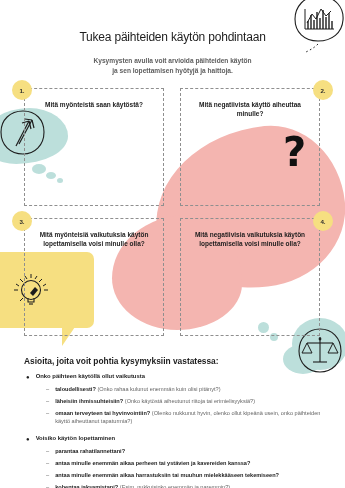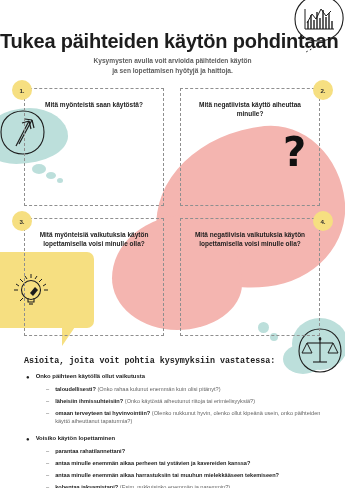--- a/index.html
+++ b/index.html
@@ -45,22 +45,22 @@
   }
   .bubble-yellow-tail{
     position:absolute;left:62px;top:324px;width:0;height:0;
     border-left:15px solid #f6df81;
     border-right:0 solid transparent;
     border-bottom:22px solid transparent;
   }
 
   
   .title{
-    position:absolute;left:0;right:0;top:30px;
-    font-size:20px;font-weight:bold;letter-spacing:-0.2px;color:#1d1d1d;
+    position:absolute;left:0;right:0;top:30px;text-align:center;
+    font-size:12px;font-weight:normal;letter-spacing:-0.2px;color:#1d1d1d;
   }
   .subtitle{
     position:absolute;left:0;right:0;top:56px;text-align:center;
     font-size:6.6px;line-height:1.55;color:#5d5d5d;font-weight:bold;
   }
 
   
   .circ-icon{position:absolute;}
 
   
@@ -93,21 +93,21 @@
   .b4{left:313px;top:211px;}
 
   .qmark{
     position:absolute;left:283px;top:132px;
     font-size:40px;font-weight:bold;color:#111;
     font-family:"DejaVu Sans",sans-serif;line-height:1;
   }
 
   
   .list-wrap{position:absolute;left:24px;top:356px;width:300px;}
-  .list-title{font-size:8.4px;font-weight:bold;color:#1d1d1d;margin-bottom:7px;font-family:Liberation Mono, monospace;}
+  .list-title{font-size:8.4px;font-weight:bold;color:#1d1d1d;margin-bottom:7px;}
   .lvl1{display:flex;gap:6px;margin:0 0 3px 2px;}
   .lvl1 .dot{font-size:6px;line-height:9px;color:#1d1d1d;}
   .lvl1 .txt{font-size:5.9px;font-weight:bold;color:#1d1d1d;line-height:1.35;}
   .lvl2{display:flex;gap:6px;margin:0 0 3.5px 22px;}
   .lvl2 .dash{font-size:5.6px;line-height:8.5px;color:#555;}
   .lvl2 .txt{font-size:5.6px;color:#333;line-height:1.5;}
   .lvl2 .txt b{font-weight:bold;color:#1d1d1d;}
   .lvl2 .txt i{font-style:normal;color:#666;}
   .grp-gap{height:6px;}
 </style>

